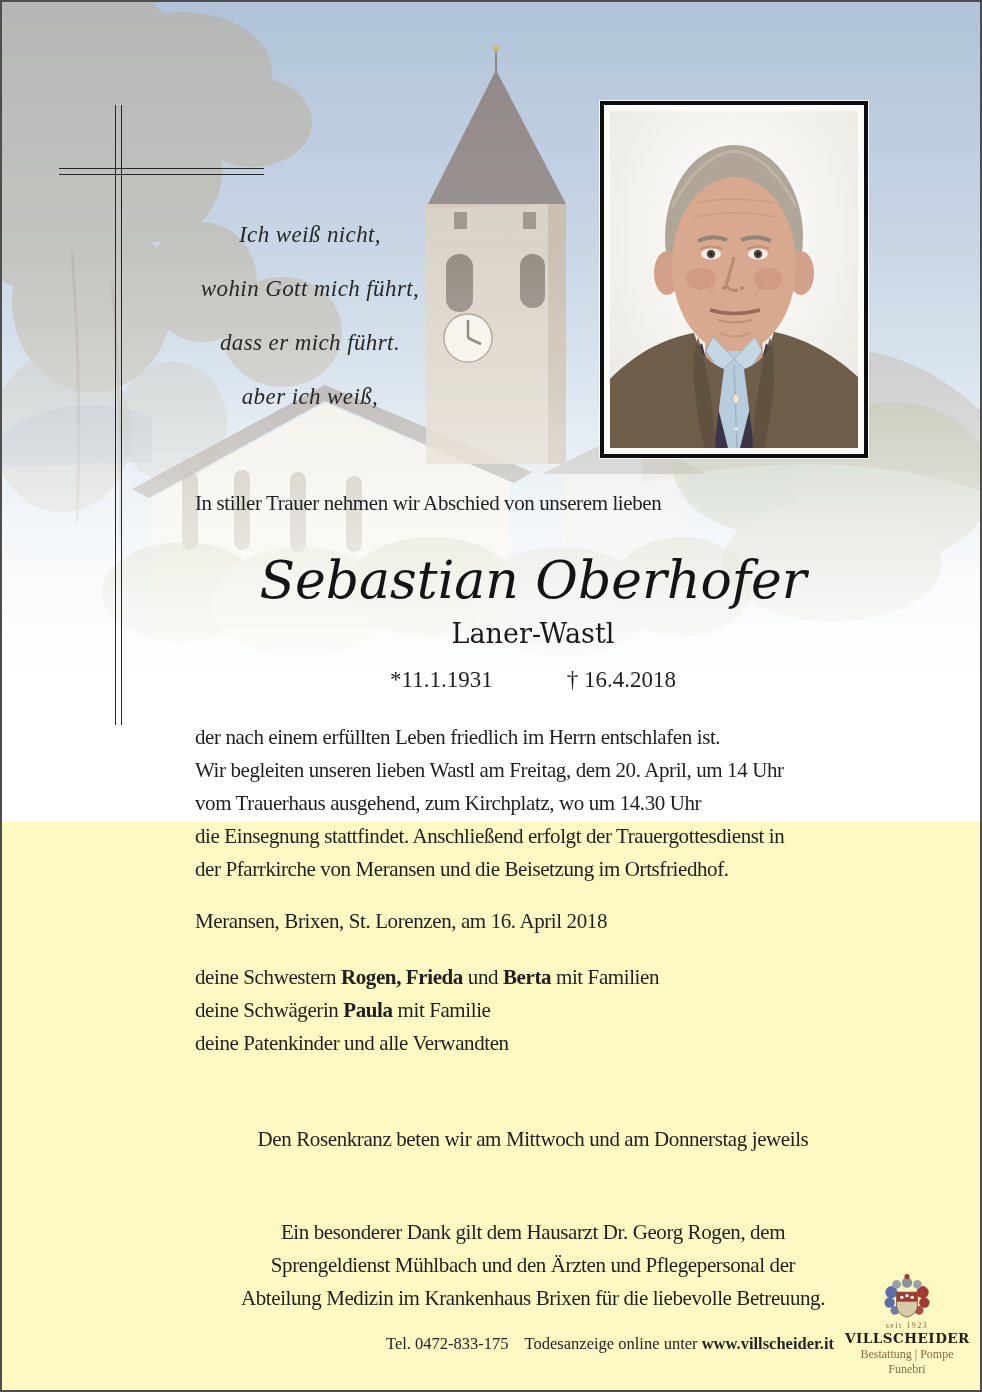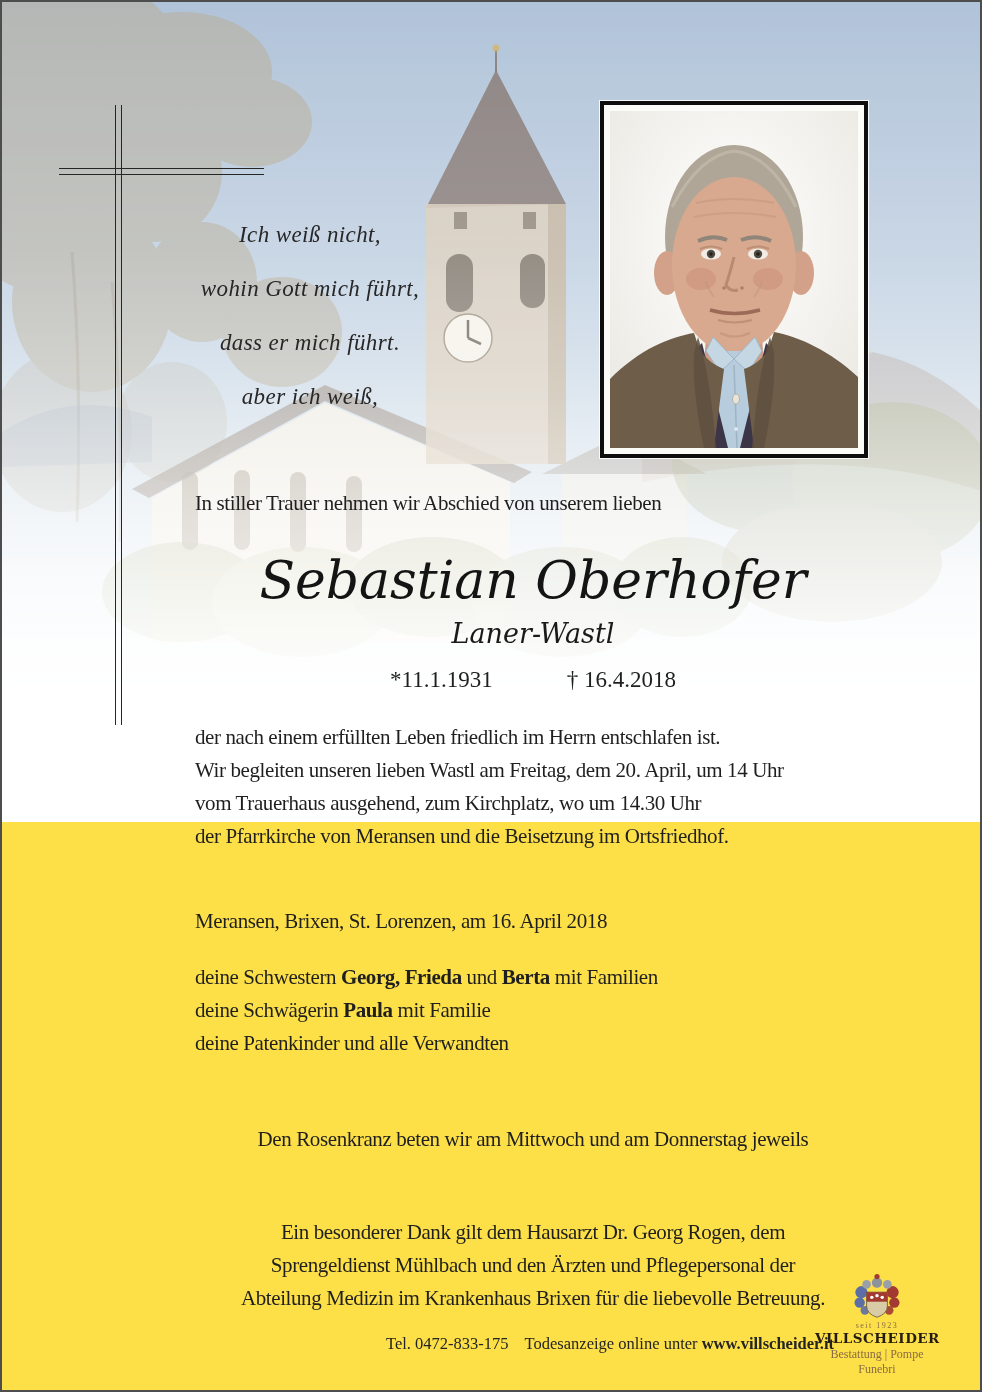--- a/index.html
+++ b/index.html
@@ -1,18 +1,18 @@
 <!DOCTYPE html>
 <html><head>
 <meta charset="utf-8">
 <style>
   html,body { margin:0; padding:0; background:#888; }
   .page {
     position:relative; width:982px; height:1392px; margin:0 auto;
-    background:#fde047; border:2px solid #4d4d4d; box-sizing:border-box;
+    background:#fef9c3; border:2px solid #4d4d4d; box-sizing:border-box;
     overflow:hidden; font-family:"Liberation Serif", serif; color:#1f1f1f;
   }
   .bg-scene { position:absolute; top:0; left:0; }
   .bg-fade {
     position:absolute; top:0; left:0; width:100%; height:820px;
     background:linear-gradient(180deg,
       rgba(255,255,255,0.16) 0%,
       rgba(255,255,255,0.24) 30%,
       rgba(255,255,255,0.40) 48%,
       rgba(255,255,255,0.62) 62%,
@@ -43,21 +43,21 @@
     position:absolute; left:193px; top:489px; font-size:21px; letter-spacing:-0.4px;
   }
   .name {
     position:absolute; left:153px; top:520px; width:756px; text-align:center;
     font-size:52px; font-style:italic; font-family:"DejaVu Serif", serif;
     color:#141414;
     margin-top:28px;
   }
   .nickname {
     position:absolute; left:153px; top:616px; width:756px; text-align:center;
-    font-size:27px; font-style:italic; font-family:"DejaVu Serif", serif;
+    font-size:27px; font-family:"DejaVu Serif", serif;
     color:#1a1a1a;
   }
   .dates {
     position:absolute; left:153px; top:665px; width:756px;
     display:flex; justify-content:center; gap:74px; font-size:23px;
   }
   .body-block { font-size:21px; line-height:33px; letter-spacing:-0.4px; }
   .announcement { position:absolute; left:193px; top:719px; }
   .place-date { position:absolute; left:193px; top:907px; font-size:21px; letter-spacing:-0.4px; }
   .remembrance { position:absolute; left:193px; top:959px; }
@@ -66,21 +66,21 @@
     font-size:21px; line-height:33px; letter-spacing:-0.4px;
   }
   .rosary  { top:1121px; }
   .thanks  { top:1214px; }
   .footer {
     position:absolute; left:288px; top:1332px; width:640px; text-align:center;
     font-size:16.5px; color:#242424;
   }
   .footer .sep { display:inline-block; width:16px; }
   .footer b { font-weight:bold; }
-  .logo { position:absolute; left:813px; top:1271px; width:124px; text-align:center; }
+  .logo { position:absolute; left:843px; top:1271px; width:124px; text-align:center; }
   .logo svg { display:block; margin:0 auto; }
   .logo-since   { font-size:8px;  color:#8a6a45; letter-spacing:1.5px; margin-top:1px; }
   .logo-company { font-size:13.5px; font-family:"DejaVu Serif", serif; font-weight:bold;
                   color:#241c12; letter-spacing:0.5px; }
   .logo-tagline { font-size:12px; color:#8a6a45; margin-top:1px; }
   b { font-weight:bold; }
 </style>
 </head>
 <body>
 
@@ -242,27 +242,28 @@
   <div class="nickname">Laner-Wastl</div>
   <div class="dates">
     <span>*11.1.1931</span>
     <span>† 16.4.2018</span>
   </div>
 
   <div class="body-block announcement">
     <div>der nach einem erfüllten Leben friedlich im Herrn entschlafen ist.</div>
     <div>Wir begleiten unseren lieben Wastl am Freitag, dem 20. April, um 14 Uhr</div>
     <div>vom Trauerhaus ausgehend, zum Kirchplatz, wo um 14.30 Uhr</div>
+    <div>die Einsegnung stattfindet. Anschließend erfolgt der Trauergottesdienst in</div>
     <div>der Pfarrkirche von Meransen und die Beisetzung im Ortsfriedhof.</div>
   </div>
 
   <div class="place-date">Meransen, Brixen, St. Lorenzen, am 16. April 2018</div>
 
   <div class="body-block remembrance">
-    <div><span>deine Schwestern </span><b>Georg, Frieda</b><span> und </span><b>Berta</b><span> mit Familien</span></div>
+    <div><span>deine Schwestern </span><b>Rogen, Frieda</b><span> und </span><b>Berta</b><span> mit Familien</span></div>
     <div><span>deine Schwägerin </span><b>Paula</b><span> mit Familie</span></div>
     <div>deine Patenkinder und alle Verwandten</div>
   </div>
 
   <div class="center-block rosary">
     <div>Den Rosenkranz beten wir am Mittwoch und am Donnerstag jeweils</div>
   </div>
 
   <div class="center-block thanks">
     <div>Ein besonderer Dank gilt dem Hausarzt Dr. Georg Rogen, dem</div>

